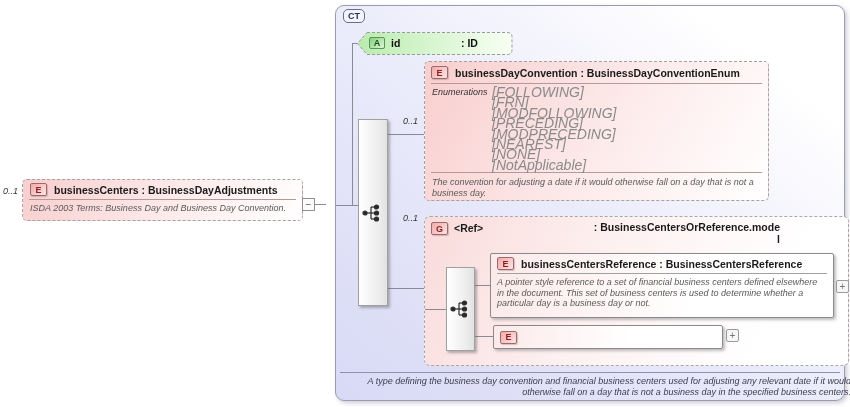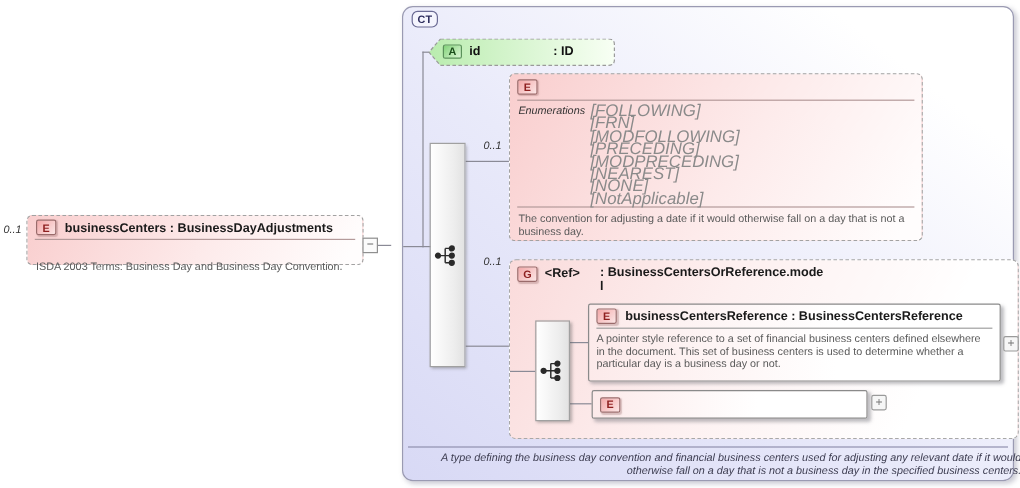--- a/index.html
+++ b/index.html
@@ -43,21 +43,21 @@
     flex: 0 0 auto; width: 16px; height: 12px;
     border: 1px solid #5b915b; border-radius: 2px;
     background: linear-gradient(135deg, #83d37a, #ddf6d7);
     color: #1c4d1c; font-size: 9px; font-weight: bold;
     display: flex; align-items: center; justify-content: center;
   }
 
   .box-title { font-size: 10.5px; font-weight: bold; color: #1a1a1a; white-space: nowrap; }
   .title-row { display: flex; align-items: center; gap: 7px; padding: 4px 6px 3px 6px; }
   .sep { border: 0; border-top: 1px solid #b49a9a; margin: 1px 6px; }
-  .annotation { font-size: 9px; color: #5a5a5a; line-height: 10.5px; padding: 3px 7px; }
+  .annotation { font-size: 9px; font-style: italic; color: #5a5a5a; line-height: 10.5px; padding: 3px 7px; }
 
   
   .opt-box {
     position: absolute; border: 1px dashed #a2a2a2; border-radius: 5px;
     background: linear-gradient(120deg, #f9cece 0%, #fdebeb 55%, #fffdfd 95%);
   }
   
   #left-box { left: 22px; top: 179px; width: 281px; height: 42px; }
 
   
@@ -85,21 +85,21 @@
   .enum-label { width: 60px; font-size: 9px; font-style: italic; color: #333; }
   .enum-values div { font-size: 14px; color: #8a8a8a; line-height: 10.4px; white-space: nowrap; font-style: italic; }
 
   
   #group-box {
     position: absolute; left: 88px; top: 210px; width: 425px; height: 150px;
     border: 1px dashed #a8a8a8; border-radius: 6px;
     background: linear-gradient(115deg, #fadbdb 0%, #fdf0f0 40%, #ffffff 80%);
   }
   .g-header { position: absolute; left: 6px; top: 5px; display: flex; gap: 6px; align-items: flex-start; }
-  .g-type { font-size: 10.5px; font-weight: bold; color: #1a1a1a; line-height: 11.5px; width: 280px; }
+  .g-type { font-size: 10.5px; font-weight: bold; color: #1a1a1a; line-height: 11.5px; width: 280px; text-align: right; }
 
   
   .req-box {
     position: absolute; border: 1px solid #8a8a8a; border-radius: 2px;
     background: linear-gradient(to right, #fceaea 0%, #ffffff 60%);
     box-shadow: 2px 2px 3px rgba(110,110,120,0.45);
   }
   #bcr-box { left: 65px; top: 36px; width: 344px; height: 65px; }
   #bc-box  { left: 68px; top: 108px; width: 230px; height: 24px; display: flex; align-items: center; gap: 7px; padding: 0 6px; }
 
@@ -118,21 +118,21 @@
 <div id="canvas">
 
   <div class="occ-label" style="left:1px; top:186px; width:17px;">0..1</div>
 
   <div class="opt-box" id="left-box">
     <div class="title-row" style="padding:3px 6px 2px 7px;">
       <div class="e-icon">E</div>
       <div class="box-title">businessCenters : BusinessDayAdjustments</div>
     </div>
     <hr class="sep">
-    <div class="annotation" style="padding:16px 7px;">ISDA 2003 Terms: Business Day and Business Day Convention.</div>
+    <div class="annotation" style="padding:2px 7px;">ISDA 2003 Terms: Business Day and Business Day Convention.</div>
   </div>
 
   <div class="hline" style="left:315px; top:204px; width:11px;"></div>
   <div class="collapse-box" style="left:302px; top:198px;">−</div>
 
   <div id="ct-box">
 
     <div class="ct-header">
       <div class="ct-icon">CT</div>
     </div>
@@ -173,20 +173,21 @@
           <circle cx="15.5" cy="16" r="2"></circle>
         </g>
       </svg>
     </div>
 
     <div class="occ-label" style="left:56px; top:110px; width:26px;">0..1</div>
 
     <div class="opt-box" style="left:88px; top:55px; width:345px; height:140px;">
       <div class="title-row">
         <div class="e-icon">E</div>
+        <div class="box-title">businessDayConvention : BusinessDayConventionEnum</div>
       </div>
       <hr class="sep">
       <div class="enum-row">
         <div class="enum-label">Enumerations</div>
         <div class="enum-values">
           <div>[FOLLOWING]</div>
           <div>[FRN]</div>
           <div>[MODFOLLOWING]</div>
           <div>[PRECEDING]</div>
           <div>[MODPRECEDING]</div>

